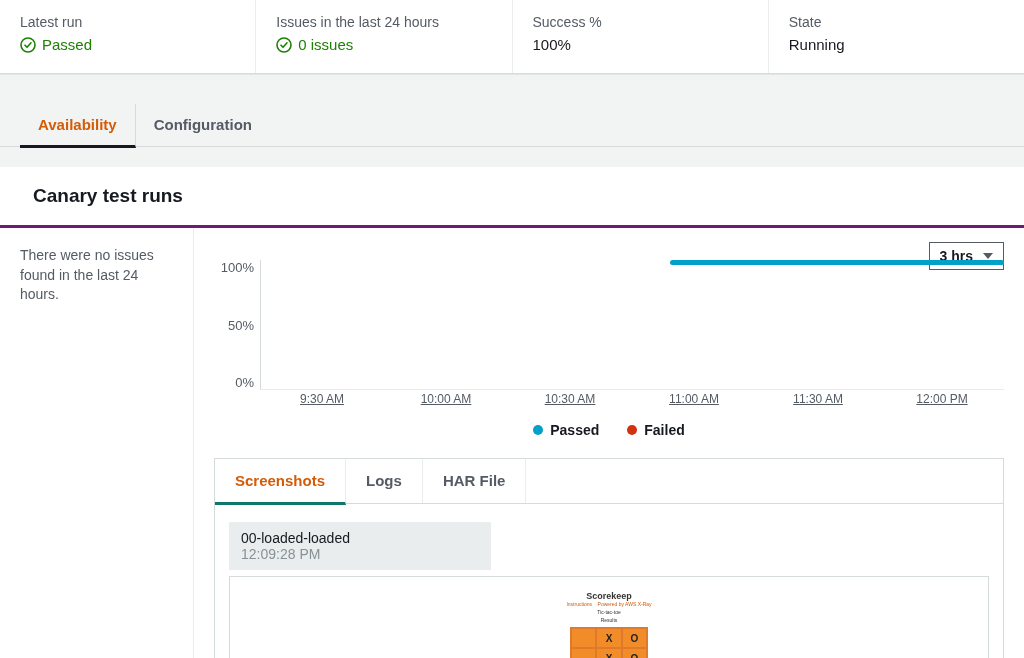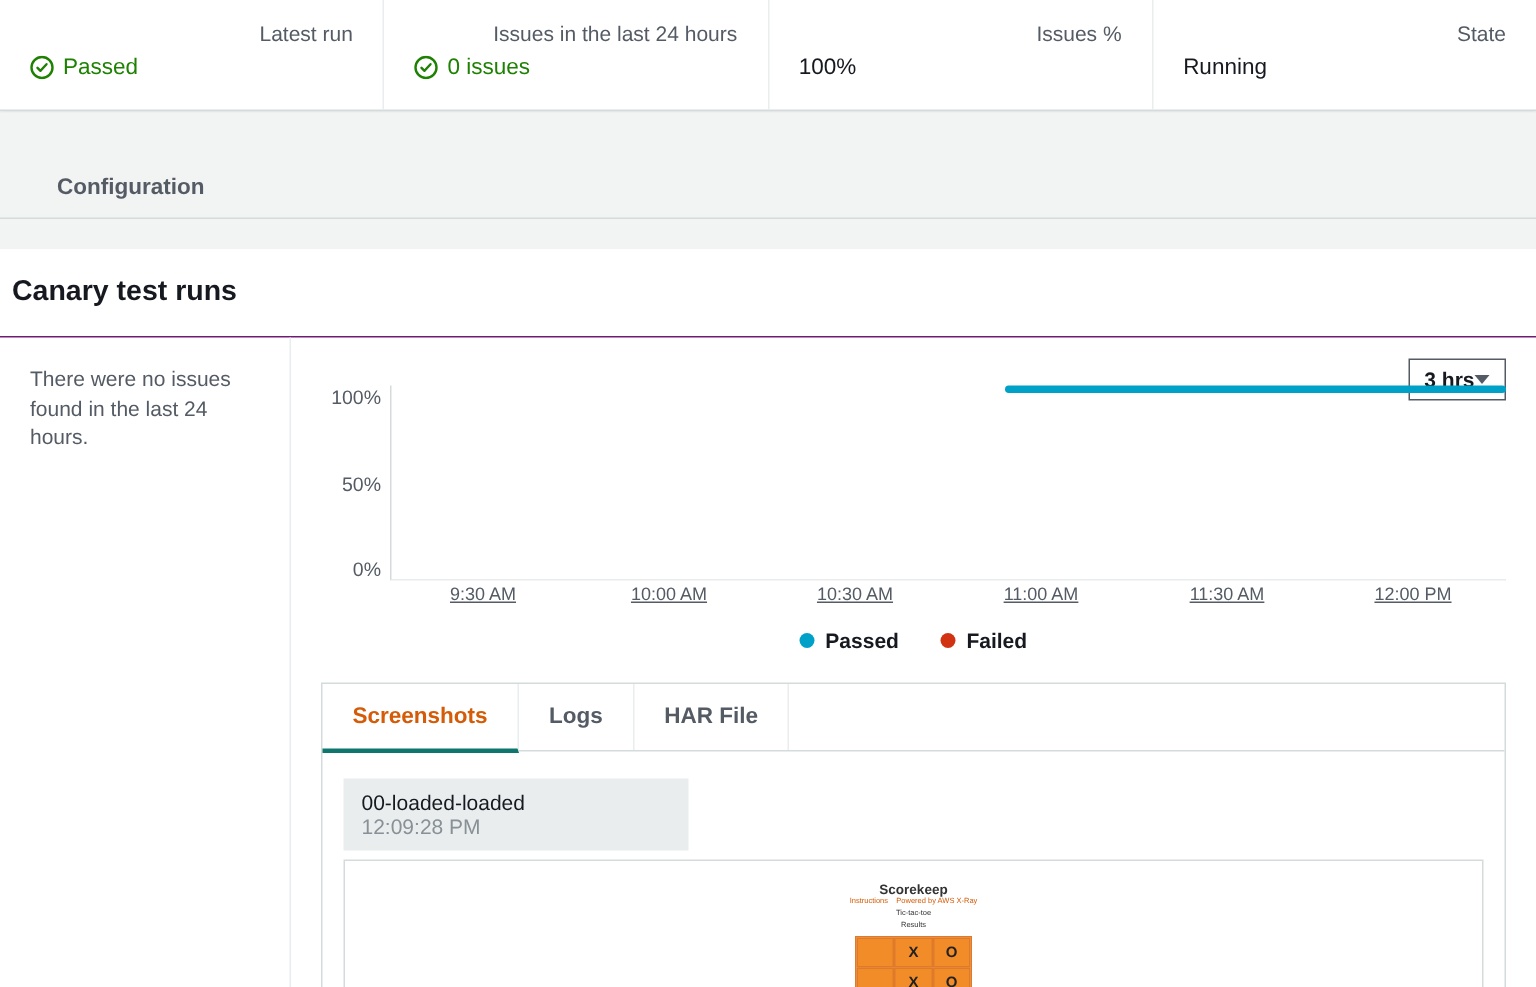--- a/index.html
+++ b/index.html
@@ -9,21 +9,20 @@
       color: #16191f;
       background: #f2f3f3;
       width: 1024px;
     }
     .stats-card {
       background: #fff;
       border-bottom: 1px solid #d5dbdb;
       box-shadow: 0 1px 1px rgba(0,0,0,0.05);
       display: flex;
       padding: 0;
-      text-align: right;
     }
     .stat {
       flex: 1;
       padding: 14px 20px 20px 20px;
       border-right: 1px solid #eaeded;
     }
     .stat:last-child { border-right: none; }
     .stat-label {
       font-size: 14px;
       color: #545b64;
@@ -64,22 +63,22 @@
       color: #d45b07;
       border-bottom: 3px solid #16191f;
       margin-bottom: -2px;
     }
 
     .section {
       background: #fff;
       margin-top: 20px;
     }
     .section-header {
-      padding: 18px 8px;
-      border-bottom: 1px solid #701a75;
+      padding: 18px 33px;
+      border-bottom: 3px solid #701a75;
     }
     .section-title {
       font-size: 19px;
       font-weight: 700;
       color: #16191f;
     }
 
     .two-col {
       display: flex;
       align-items: stretch;
@@ -103,20 +102,21 @@
     .range-dropdown {
       position: absolute;
       top: 14px;
       right: 20px;
       border: 1px solid #545b64;
       background: #fff;
       padding: 5px 10px;
       font-size: 14px;
       display: inline-flex;
       align-items: center;
+      gap: 10px;
       cursor: pointer;
       font-weight: 600;
     }
     .caret-down {
       width: 0; height: 0;
       border-left: 5px solid transparent;
       border-right: 5px solid transparent;
       border-top: 6px solid #545b64;
     }
 
@@ -199,21 +199,21 @@
     }
     .dtab.active {
       color: #d45b07;
       border-bottom: 3px solid #0f766e;
       margin-bottom: -2px;
     }
 
     .screenshot-meta {
       background: #eaeded;
       padding: 8px 12px;
-      width: 230px;
+      width: 262px;
       margin: 12px 0 6px 0;
     }
     .screenshot-meta .fname { font-size: 14px; color:#16191f; }
     .screenshot-meta .ftime { font-size: 14px; color:#879196; }
 
     .thumb-wrap {
       border:1px solid #d5dbdb;
       padding: 10px;
       width: 760px;
       margin-left:0;
@@ -270,30 +270,31 @@
       <span class="icon-circle-check">
         <svg viewBox="0 0 16 16" fill="none">
             <circle cx="8" cy="8" r="7" stroke="#1d8102" stroke-width="1.6"></circle>
             <path d="M5 8.2l2 2 4-4.4" stroke="#1d8102" stroke-width="1.6" fill="none" stroke-linecap="round" stroke-linejoin="round"></path>
           </svg>
       </span>
       <span>0 issues</span>
     </div>
   </div>
   <div class="stat">
-    <div class="stat-label">Issues %</div>
+    <div class="stat-label">Success %</div>
     <div class="stat-value">100%</div>
   </div>
   <div class="stat">
     <div class="stat-label">State</div>
     <div class="stat-value">Running</div>
   </div>
 </div>
 
 <div class="tabs-bar">
+  <div class="tab active">Availability</div>
   <div class="tab">Configuration</div>
 </div>
 
 <div class="section">
   <div class="section-header">
     <div class="section-title">Canary test runs</div>
   </div>
 
   <div class="two-col">
     <div class="left-col">

